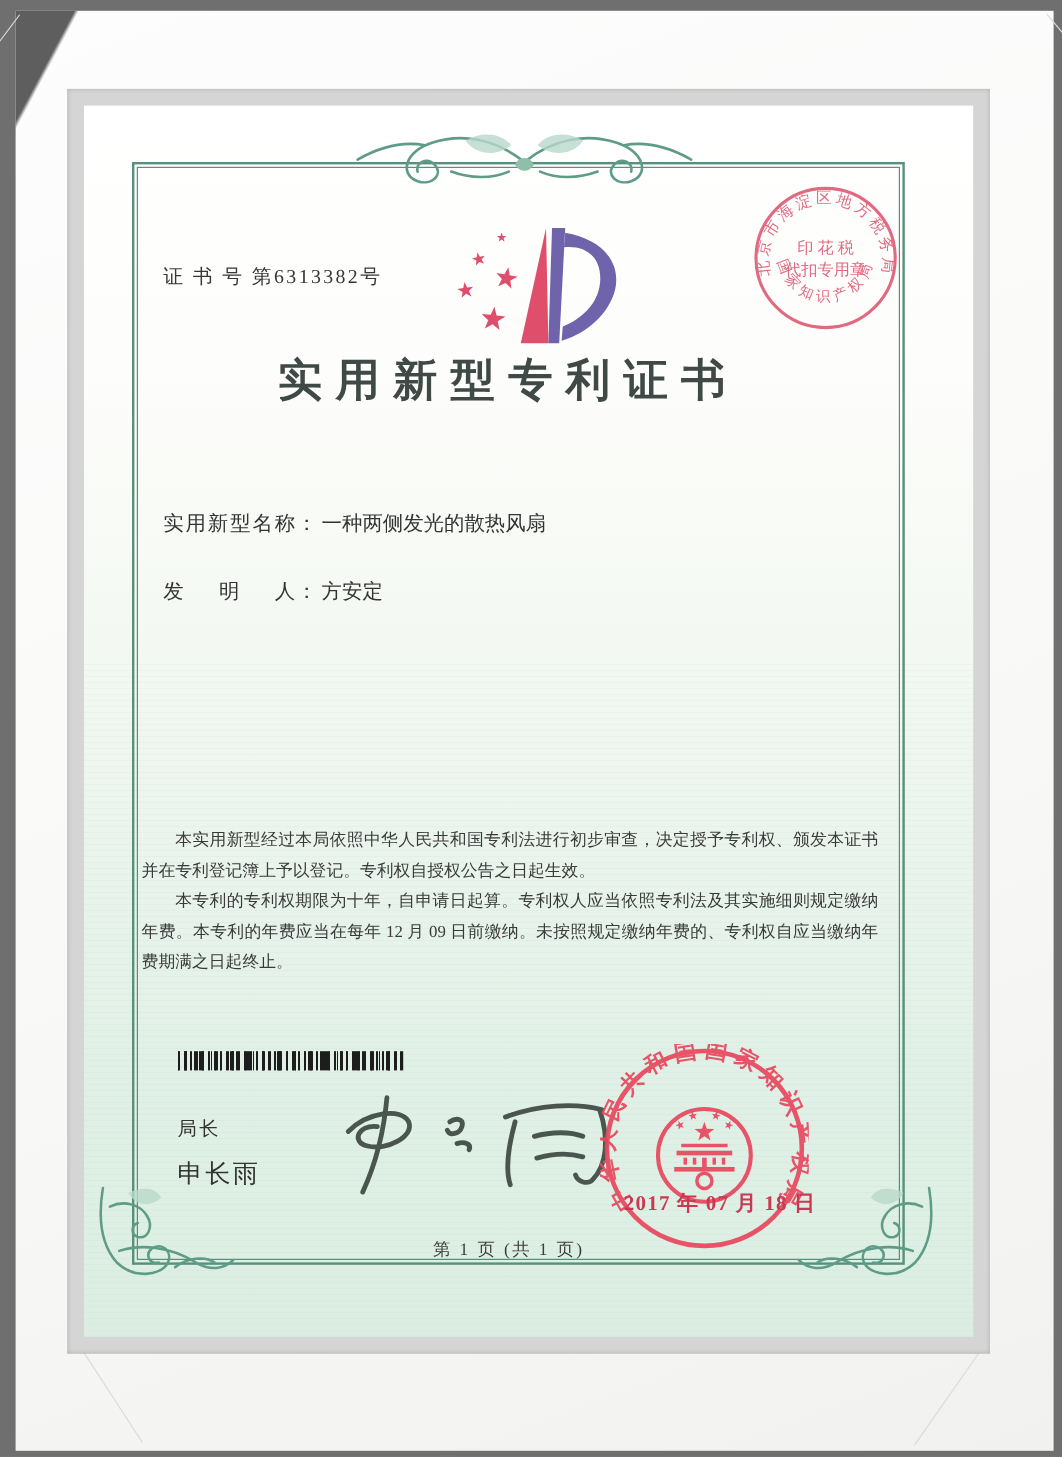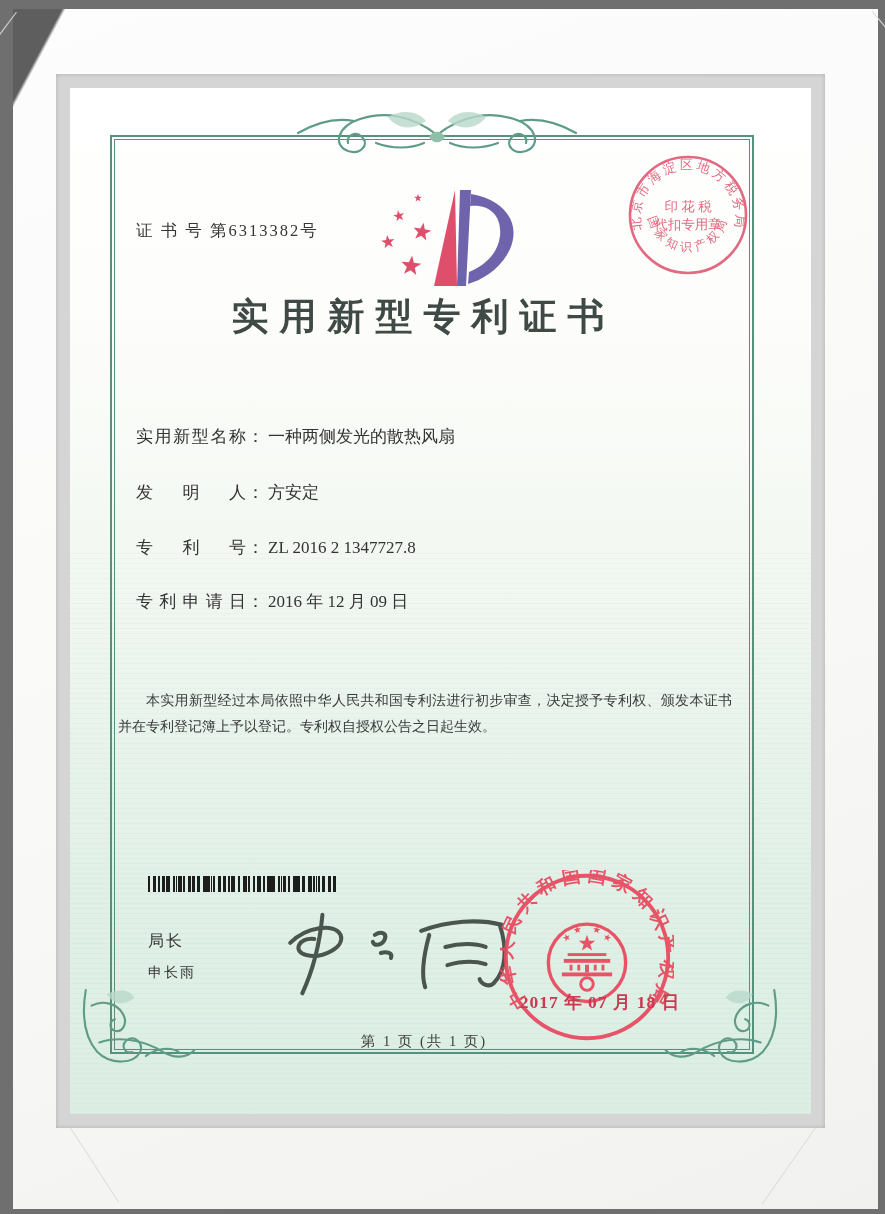--- a/index.html
+++ b/index.html
@@ -35,21 +35,21 @@
   .field .colon{margin:0 4px 0 1px;}
   .paras{position:absolute;left:48px;top:600px;width:614px;}
   .paras p{margin:0;font-size:14px;line-height:25.5px;color:#3a3a3a;
     text-indent:2em;text-align:justify;}
   .barcode{position:absolute;left:78px;top:788px;width:188px;height:16px;
     background:
       repeating-linear-gradient(90deg,#1d1d1d 0 2px,transparent 2px 5px),
       repeating-linear-gradient(90deg,transparent 0 5px,#1d1d1d 5px 8px,transparent 8px 13px),
       repeating-linear-gradient(90deg,#1d1d1d 0 1px,transparent 1px 7px);}
   .director-title{position:absolute;left:78px;top:843px;font-size:16px;color:#333;letter-spacing:2px;}
-  .director-name{position:absolute;left:78px;top:876px;font-size:14px;color:#333;letter-spacing:2px;}
+  .director-name{position:absolute;left:78px;top:876px;font-size:21px;color:#333;letter-spacing:2px;}
   .signature{position:absolute;left:192px;top:820px;width:272px;height:92px;}
   .seal{position:absolute;left:430px;top:782px;width:174px;height:174px;opacity:.93;z-index:4;}
   .issue-date{position:absolute;left:430px;top:902px;width:200px;text-align:center;
     font-size:17.5px;font-weight:bold;letter-spacing:1px;color:#c93a52;z-index:5;}
   .footer{position:absolute;left:40px;top:944px;width:628px;text-align:center;
     font-size:14.5px;letter-spacing:2px;color:#3d3d3d;}
   .flourish-top{position:absolute;left:222px;top:8px;width:290px;height:72px;}
   .flourish-bl{position:absolute;left:8px;top:892px;width:126px;height:88px;}
   .flourish-br{position:absolute;left:586px;top:892px;width:126px;height:88px;transform:scaleX(-1);}
   svg text{font-family:"Liberation Serif","DejaVu Serif",serif;}
@@ -144,29 +144,24 @@
       </svg>
 
       <div class="title">实用新型专利证书</div>
 
       <div class="field" style="top:300px">
         <span class="lbl">实用新型名称</span><span class="colon">：</span><span class="val">一种两侧发光的散热风扇</span>
       </div>
       <div class="field" style="top:356px">
         <span class="lbl">发明人</span><span class="colon">：</span><span class="val">方安定</span>
       </div>
-      <div class="field" style="top:411px">
-        <span class="lbl">专利号</span><span class="colon">：</span><span class="val">ZL 2016 2 1347727.8</span>
-      </div>
-      <div class="field" style="top:465px">
-        <span class="lbl">专利申请日</span><span class="colon">：</span><span class="val">2016 年 12 月 09 日</span>
-      </div>
 
       <div class="paras">
         <p>本实用新型经过本局依照中华人民共和国专利法进行初步审查，决定授予专利权、颁发本证书并在专利登记簿上予以登记。专利权自授权公告之日起生效。</p>
+        <p>本专利的专利权期限为十年，自申请日起算。专利权人应当依照专利法及其实施细则规定缴纳年费。本专利的年费应当在每年 12 月 09 日前缴纳。未按照规定缴纳年费的、专利权自应当缴纳年费期满之日起终止。</p>
       </div>
 
       <div class="barcode"></div>
 
       <div class="director-title">局长</div>
       <div class="director-name">申长雨</div>
 
       <svg class="signature" viewBox="0 0 270 90">
         <g stroke="#4a554f" stroke-width="4" fill="none" stroke-linecap="round" stroke-linejoin="round">
           <path d="M28,34 C44,18 72,14 78,26 C83,38 60,50 44,46 C30,43 36,28 52,30"></path>

